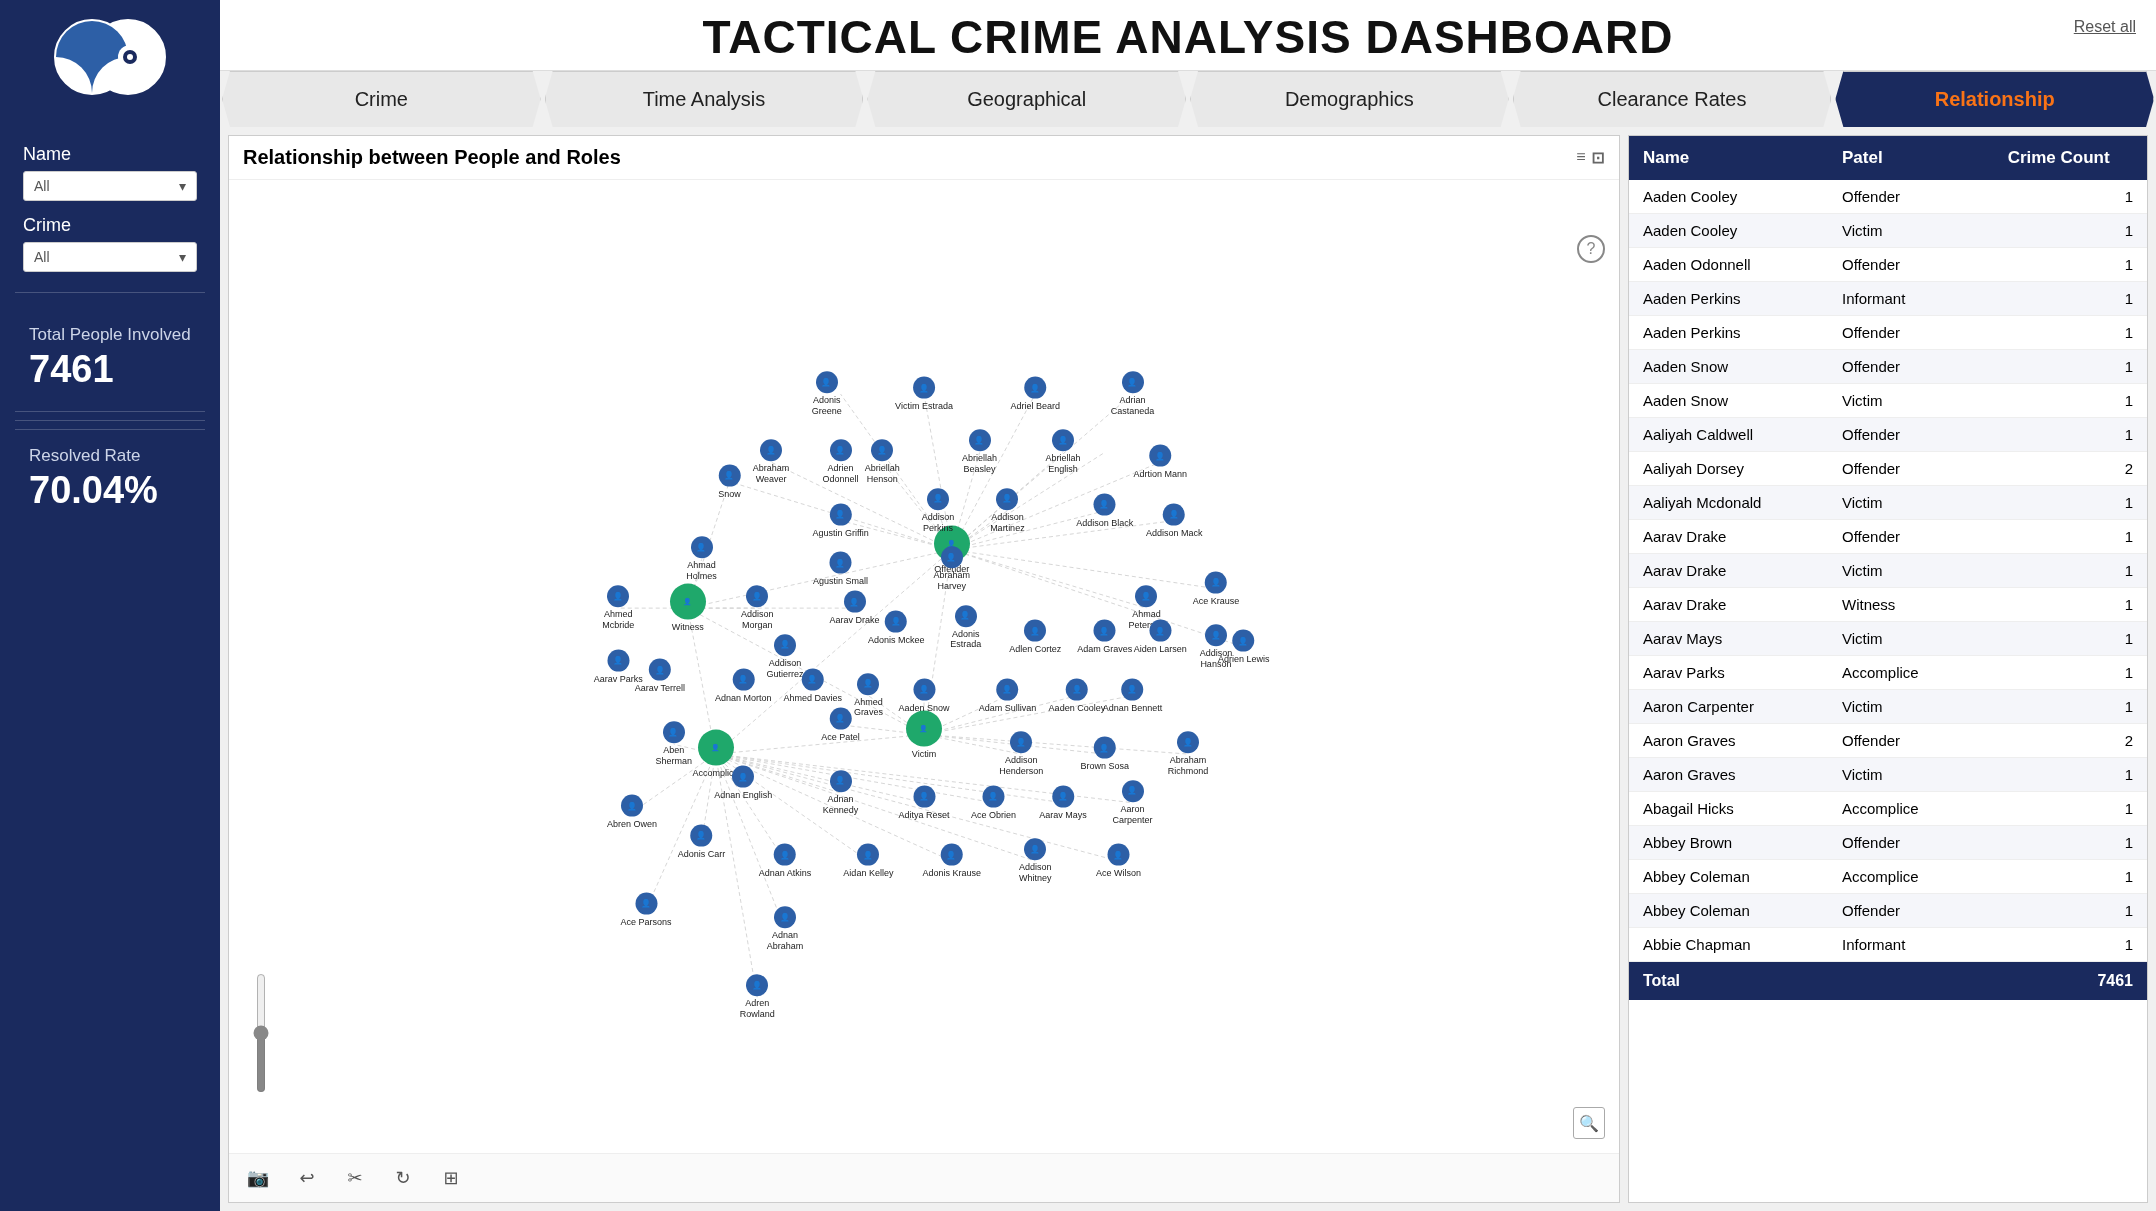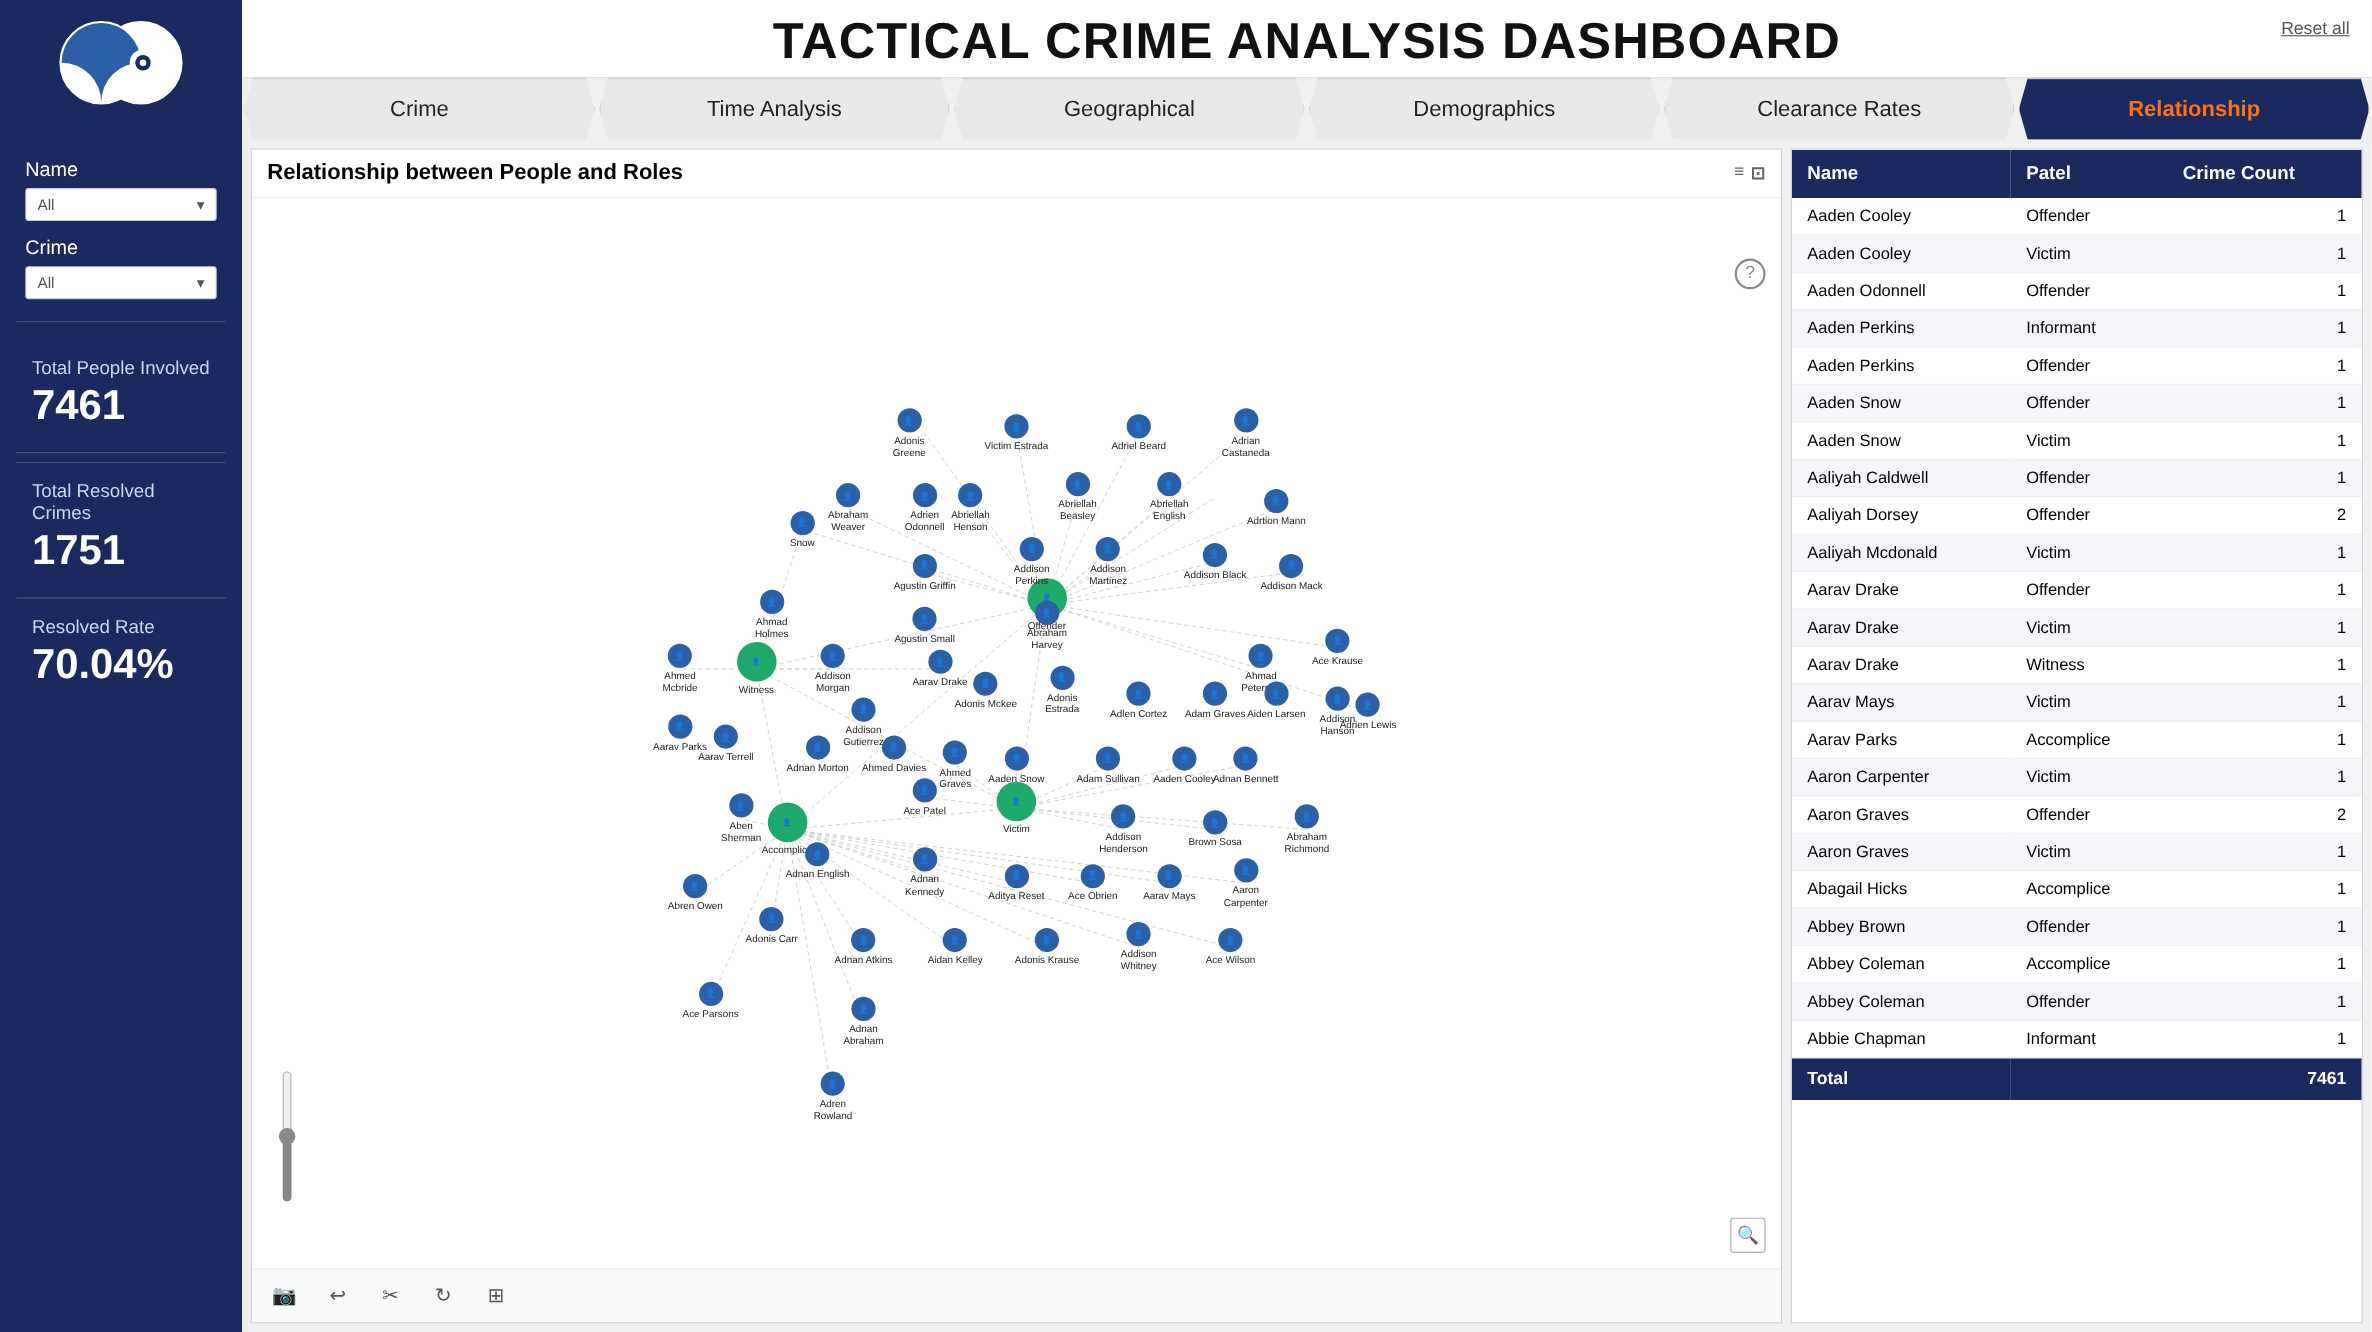--- a/index.html
+++ b/index.html
@@ -206,21 +206,21 @@
       background: #1a2a5e;
       color: #fff;
       padding: 12px 14px;
       text-align: left;
       font-size: 17px;
       font-weight: 600;
       position: sticky;
       top: 0;
     }
     .data-table thead th:last-child {
-      text-align: left;
+      text-align: center;
     }
     .data-table tbody tr:nth-child(even) {
       background: #f5f6fa;
     }
     .data-table tbody tr:nth-child(odd) {
       background: #fff;
     }
     .data-table tbody td {
       padding: 8px 14px;
       border-bottom: 1px solid #eee;
@@ -382,24 +382,20 @@
     </div>
 
     <hr class="sidebar-divider">
 
     <div class="stat-box">
       <div class="stat-label">Total People Involved</div>
       <div class="stat-value">7461</div>
     </div>
     <hr class="stat-divider">
     <hr class="stat-divider">
-    <div class="stat-box">
-      <div class="stat-label">Total Resolved Crimes</div>
-      <div class="stat-value">1751</div>
-    </div>
     <hr class="stat-divider">
     <div class="stat-box">
       <div class="stat-label">Resolved Rate</div>
       <div class="stat-value">70.04%</div>
     </div>
   </div>
 
   <div class="main-content">
 
     <div class="header">

